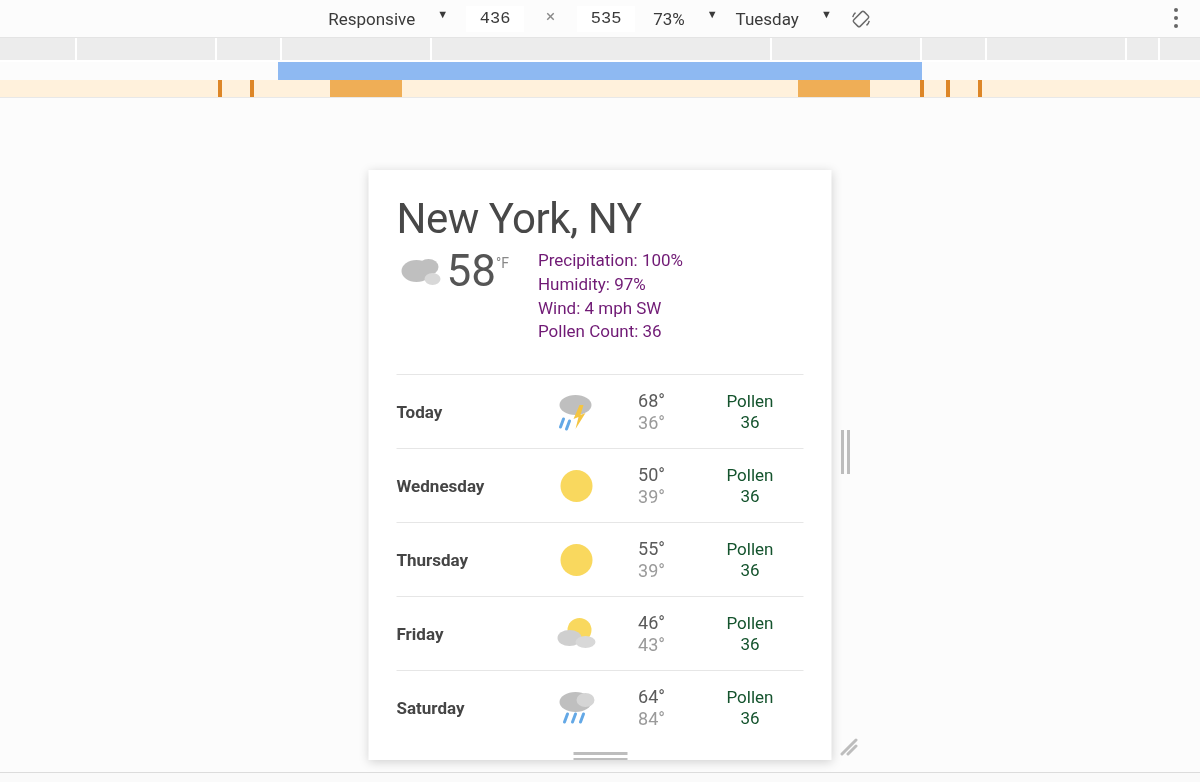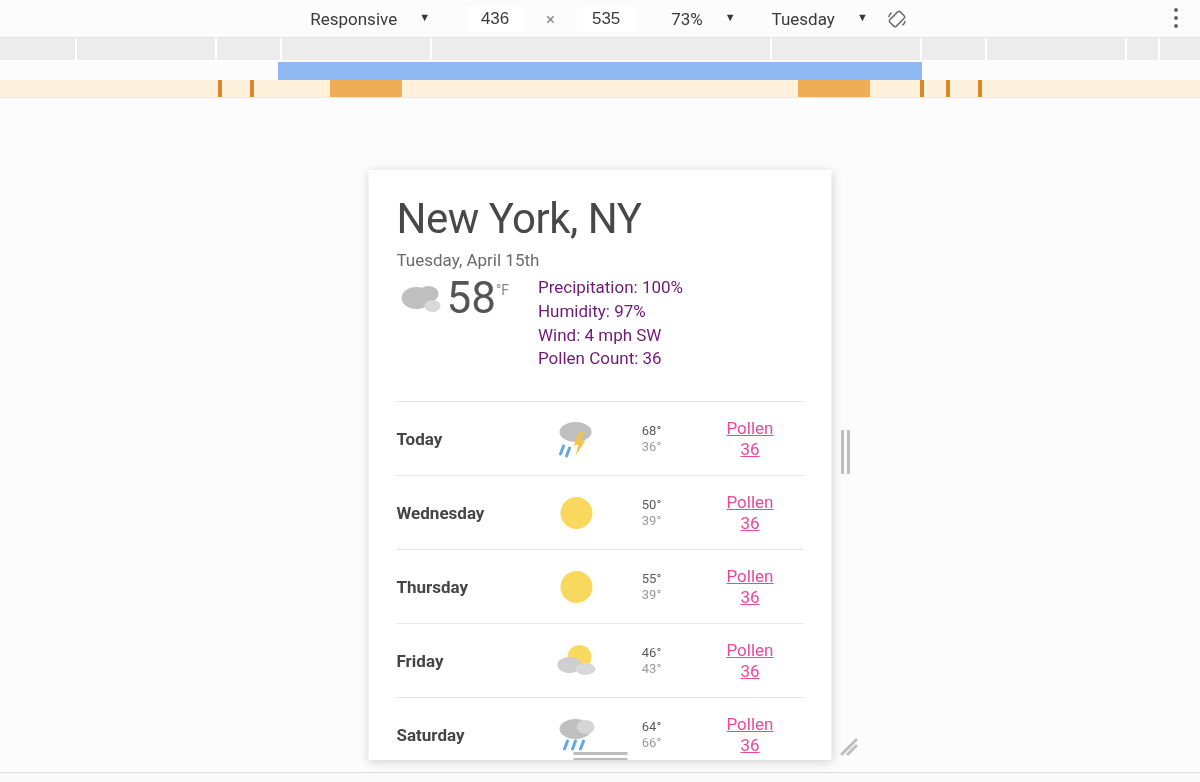--- a/index.html
+++ b/index.html
@@ -17,26 +17,26 @@
     display: flex;
     align-items: center;
     justify-content: center;
     height: 38px;
     border-bottom: 1px solid #e4e4e4;
     color: #3a3a3a;
     font-size: 17px;
     gap: 18px;
     position: relative;
   }
-  .dt-item { display: inline-flex; align-items: center; gap: 22px; cursor: pointer; margin-left: 18px; }
+  .dt-item { display: inline-flex; gap: 22px; cursor: pointer; }
   .tri { font-size: 11px; position: relative; top: -1px; }
   .dt-input {
     width: 58px; height: 26px; border: none; background: #fff;
     text-align: center; font-size: 17px; color: #3a3a3a;
-    font-family: Liberation Sans, sans-serif;
+    font-family: Liberation Mono, monospace;
   }
   .dt-x { color: #888; }
   .rot-icon { display: inline-flex; width: 22px; height: 22px; cursor: pointer; }
   .kebab {
     position: absolute; right: 22px; top: 8px; cursor: pointer;
     display: flex; flex-direction: column; gap: 4px;
   }
   .kebab span { width: 4px; height: 4px; border-radius: 50%; background: #666; }
 
   
@@ -129,32 +129,31 @@
   .fday {
     width: 150px;
     font-size: 17px;
     font-weight: 700;
     color: #454545;
   }
   .ficon { width: 60px; display: flex; justify-content: center; }
   .ftemps {
     width: 90px;
     text-align: center;
-    font-size: 13px;
+    font-size: 18px;
     line-height: 1.2;
   }
   .hi { color: #5a5a5a; }
   .lo { color: #9a9a9a; }
   .fpollen {
     flex: 1;
     text-align: center;
     font-size: 17px;
     line-height: 1.2;
-    color: #ec4899;
-    text-decoration: underline;
+    color: #14532d;
   }
   
   .handle-r {
     position: absolute; top: 280px; width: 14px; height: 44px;
     display: flex; gap: 3px; justify-content: center; cursor: ew-resize;
   }
   .handle-r span { width: 3px; background: #bdbdbd; }
   .handle-b {
     position: absolute; bottom: -2px; left: 50%; transform: translateX(-50%);
     width: 54px; height: 12px; display: flex; flex-direction: column; gap: 3px;
@@ -233,21 +232,20 @@
   <div class="o-tick" style="left:946px"></div>
   <div class="o-tick" style="left:978px"></div>
 </div>
 
 <div style="height:32px"></div>
 
 <div class="canvas">
   <div class="card">
     <div class="card-inner">
       <h1 class="loc-title">New York, NY</h1>
-      <div class="sub">Tuesday, April 15th</div>
       <div class="current-row">
         <div class="cur-left">
           <span class="cur-icon">
             <svg viewBox="0 0 50 46">
                 <g fill="#bfbfbf">
                   <ellipse cx="20" cy="22" rx="15" ry="11"></ellipse>
                   <ellipse cx="32" cy="18" rx="10" ry="8"></ellipse>
                   <ellipse cx="36" cy="30" rx="8" ry="6" fill="#d8d8d8"></ellipse>
                 </g>
               </svg>
@@ -348,21 +346,21 @@
                 <ellipse cx="32" cy="12" rx="9" ry="7" fill="#d5d5d5"></ellipse>
                 <g stroke="#63a8e6" stroke-width="3" stroke-linecap="round">
                   <line x1="14" y1="26" x2="11" y2="34"></line>
                   <line x1="22" y1="26" x2="19" y2="34"></line>
                   <line x1="30" y1="26" x2="27" y2="34"></line>
                 </g>
               </svg>
           </div>
           <div class="ftemps">
             <div class="hi">64°</div>
-            <div class="lo">66°</div>
+            <div class="lo">84°</div>
           </div>
           <div class="fpollen">
             <div>Pollen</div>
             <div>36</div>
           </div>
         </div>
       </div>
     </div>
 
     <div class="handle-b">

